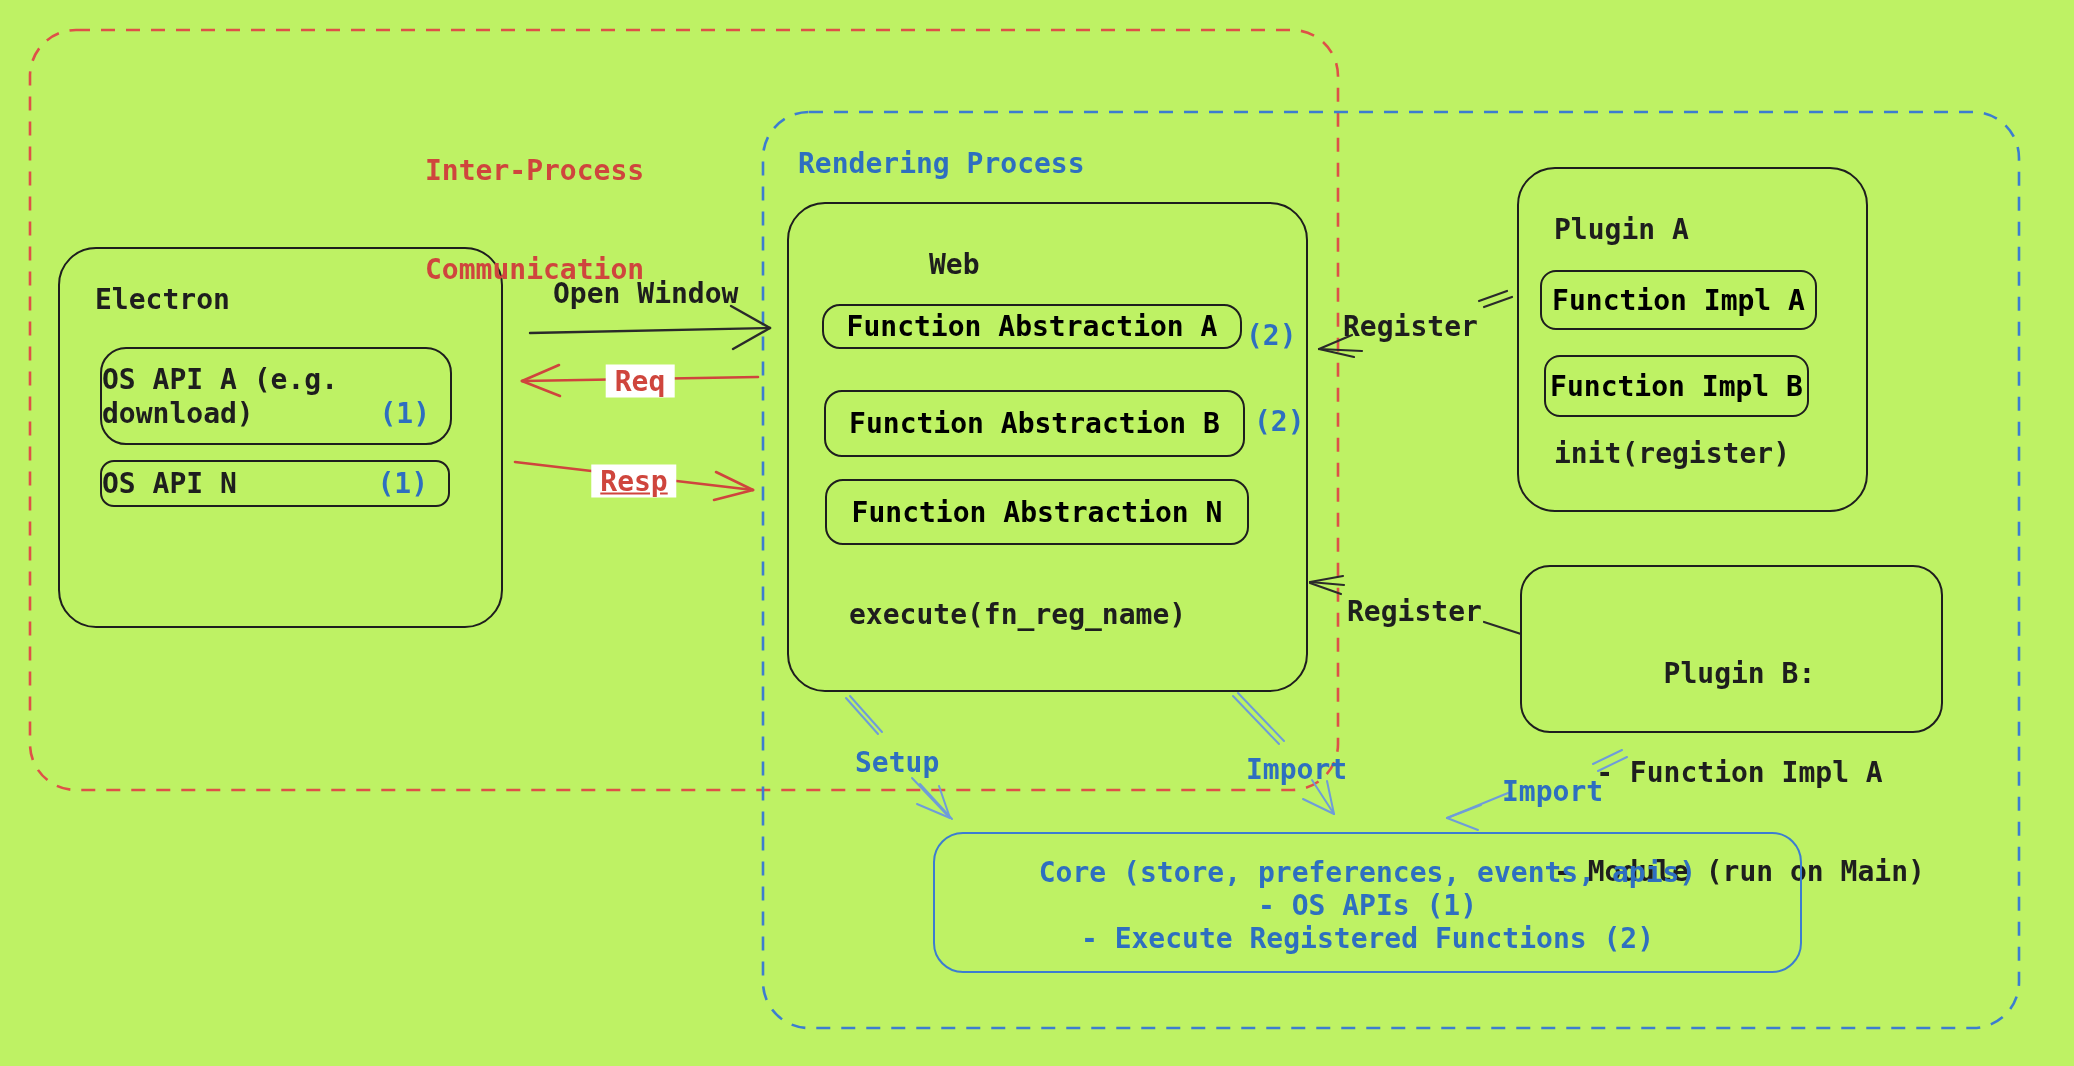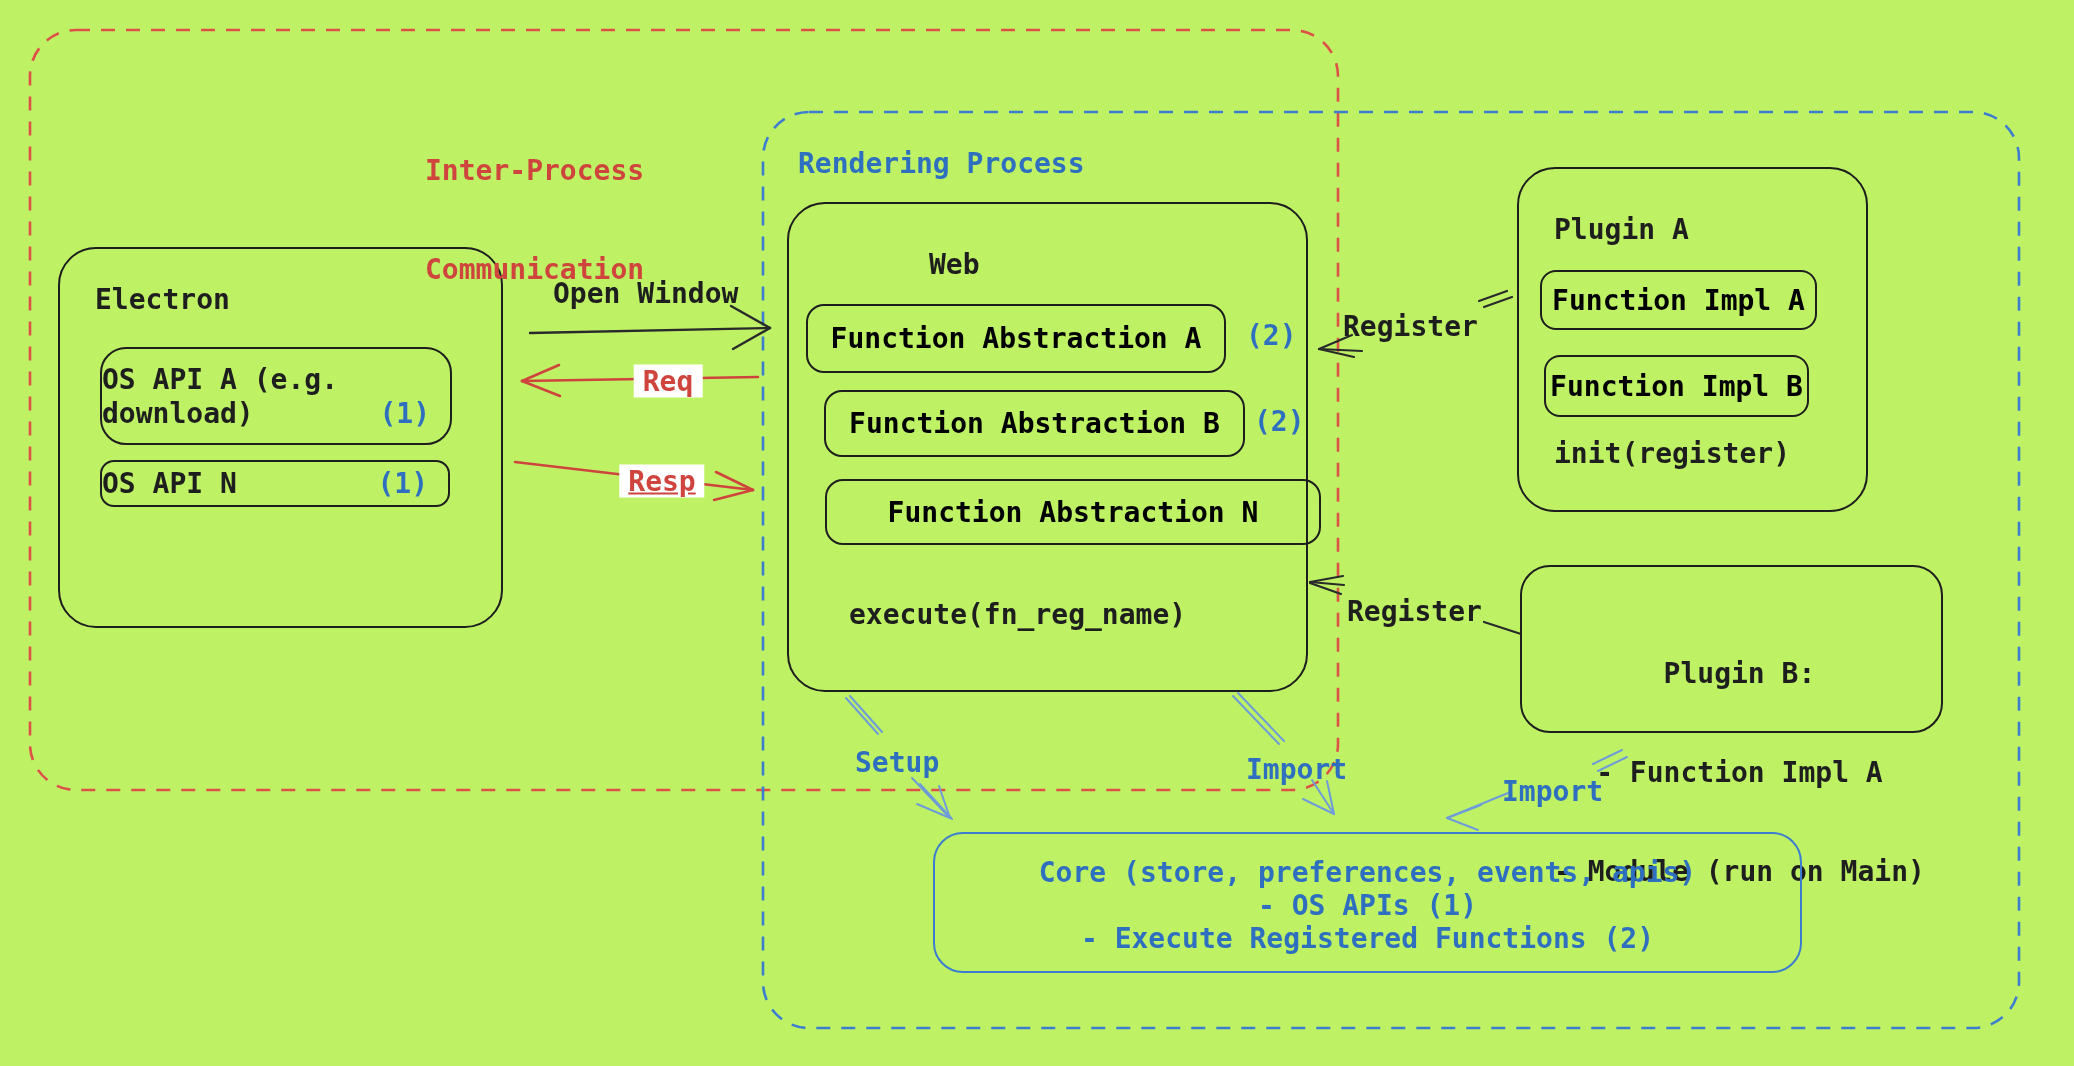--- a/index.html
+++ b/index.html
@@ -6,21 +6,21 @@
   #canvas{position:relative;width:2074px;height:1066px;background:#bef264;overflow:hidden;
           font-family:"DejaVu Sans Mono",monospace;padding-left:18px;}
   #wires{position:absolute;left:0;top:0;width:2074px;height:1066px;z-index:1;}
   .box{position:absolute;border:2.4px solid #1e1e1e;border-radius:38px;background:transparent;z-index:2;box-sizing:border-box;}
   .subbox{position:absolute;border:2.2px solid #1e1e1e;border-radius:18px;background:transparent;z-index:3;box-sizing:border-box;
           display:flex;align-items:center;justify-content:center;}
   .lbl{position:absolute;z-index:4;font:bold 28px "DejaVu Sans Mono",monospace;color:#1e1e1e;white-space:pre;line-height:33px;}
   .red{color:#cf453d;}
   .blue{color:#2e6fc0;}
   .bluelabel{color:#2e6fc0;}
-  .onln{transform:translate(-50%,-50%);background:#ffffff;padding:0 9px;margin-left:28px;}
+  .onln{transform:translate(-50%,-50%);background:#ffffff;padding:0 9px;}
   .coretext{position:absolute;left:0;right:0;top:22px;text-align:center;line-height:33px;
             font:bold 28px "DejaVu Sans Mono",monospace;color:#2e6fc0;z-index:4;}
   .pbtext{position:absolute;left:32px;top:24px;line-height:44px;font:bold 28px "DejaVu Sans Mono",monospace;color:#1e1e1e;z-index:4;white-space:pre;}
   .refmark{position:absolute;z-index:5;font:bold 28px "DejaVu Sans Mono",monospace;color:#2e6fc0;}
   .inboxlbl{position:absolute;width:100%;text-align:left;font:bold 28px "DejaVu Sans Mono",monospace;color:#1e1e1e;z-index:4;}
 </style>
 </head>
 <body>
 
 <div id="canvas">
@@ -120,27 +120,27 @@
       <div class="refmark" style="right:20px;top:48px;">(1)</div>
     </div>
     <div class="subbox" style="left:40px;top:211px;width:350px;height:47px;border-radius:14px;">
       <div class="inboxlbl">OS API N</div>
       <div class="refmark" style="right:20px;">(1)</div>
     </div>
   </div>
 
   <div class="box" style="left:787px;top:202px;width:521px;height:490px;">
     <div class="lbl" style="left:140px;top:44px;">Web</div>
-    <div class="subbox" style="left:17px;top:100px;width:420px;height:69px;">
+    <div class="subbox" style="left:33px;top:100px;width:420px;height:45px;">
       <span style="font:bold 28px 'DejaVu Sans Mono',monospace;">Function Abstraction A</span>
     </div>
     <div class="subbox" style="left:35px;top:186px;width:421px;height:67px;">
       <span style="font:bold 28px 'DejaVu Sans Mono',monospace;">Function Abstraction B</span>
     </div>
-    <div class="subbox" style="left:36px;top:275px;width:496px;height:66px;">
+    <div class="subbox" style="left:36px;top:275px;width:424px;height:66px;">
       <span style="font:bold 28px 'DejaVu Sans Mono',monospace;">Function Abstraction N</span>
     </div>
     <div class="lbl" style="left:60px;top:374px;margin-top:20px;">execute(fn_reg_name)</div>
   </div>
 
   <div class="refmark" style="left:1246px;top:319px;">(2)</div>
   <div class="refmark" style="left:1254px;top:405px;">(2)</div>
 
   <div class="box" style="left:1517px;top:167px;width:351px;height:345px;">
     <div class="lbl" style="left:35px;top:44px;">Plugin A</div>

